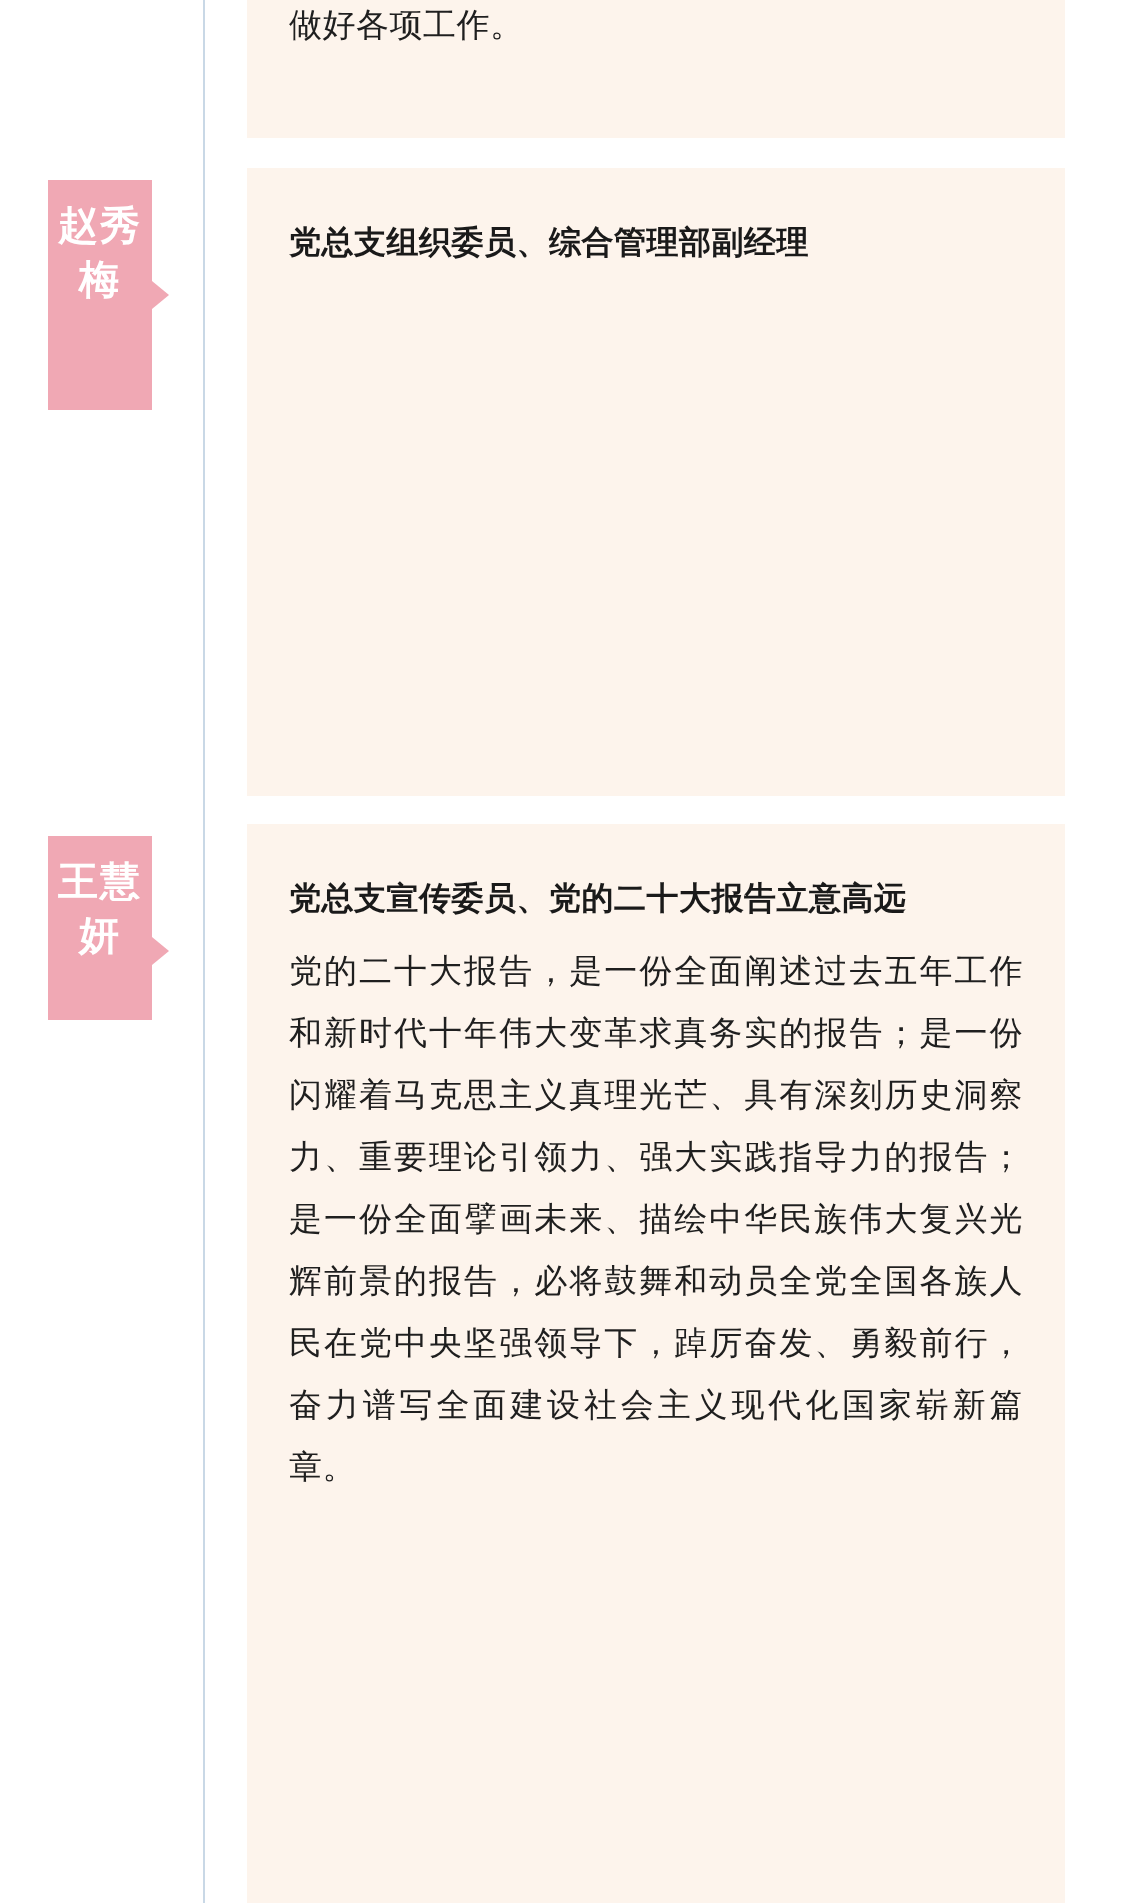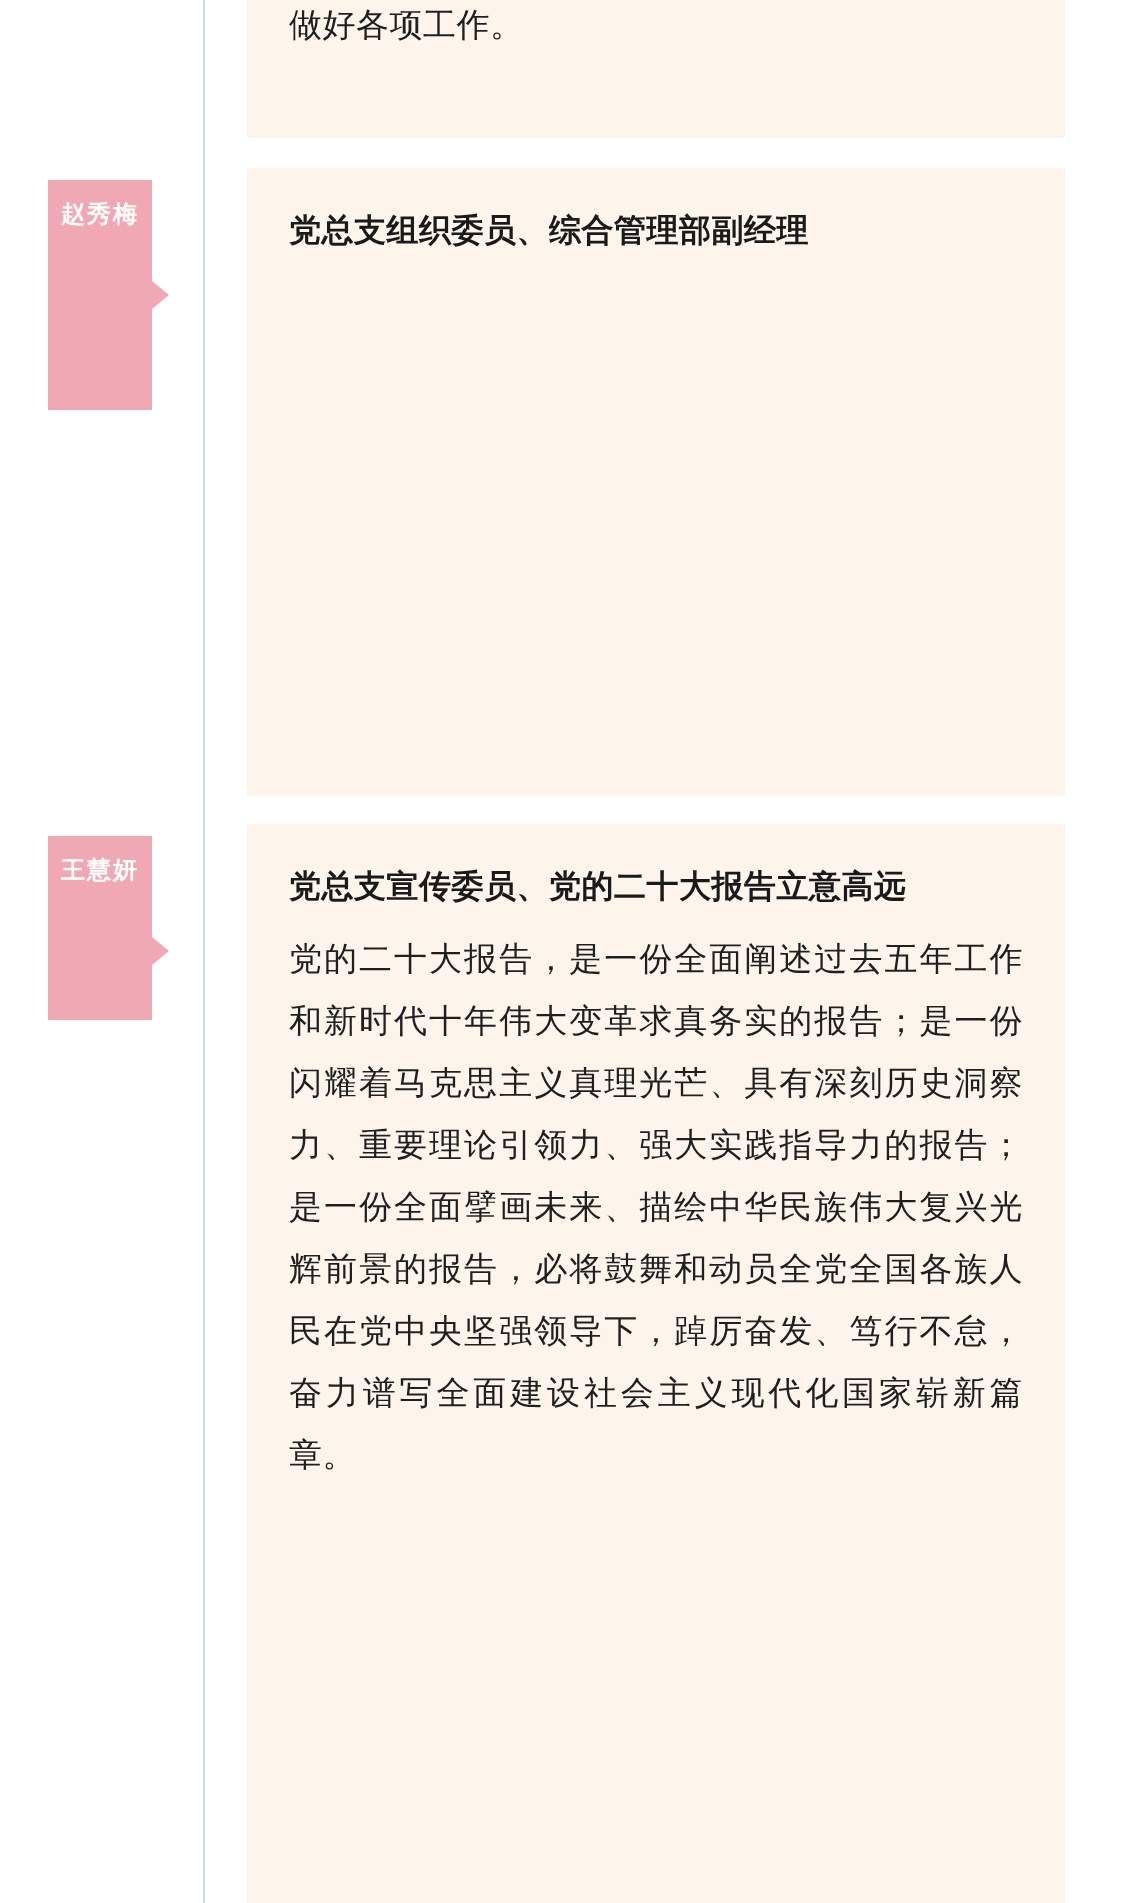--- a/index.html
+++ b/index.html
@@ -39,21 +39,21 @@
     position: relative;
     display: block;
     margin: 0;
   }
   
   .name-tag {
     position: absolute;
     width: 104px;
     background: #f0a8b4;
     color: #ffffff;
-    font-size: 24px;
+    font-size: 40px;
     font-weight: bold;
     line-height: 1.35;
     letter-spacing: 2px;
     text-align: center;
     padding: 18px 0 33px 0;
     box-sizing: border-box;
     z-index: 3;
   }
   .name-arrow {
     position: absolute;
@@ -73,21 +73,21 @@
     box-sizing: border-box;
     padding: 34px 42px 36px 42px;
     z-index: 2;
   }
   .card-title {
     font-size: 32px;
     font-weight: bold;
     color: #1a1a1a;
     line-height: 1.55;
     letter-spacing: 0.5px;
-    margin: 4px 0 16px 0;
+    margin: 16px 0 16px 0;
   }
   .card-body {
     font-size: 33px;
     color: #1f1f1f;
     line-height: 1.88;
     letter-spacing: 0.5px;
     margin: 0;
     text-align: justify;
     text-justify: inter-ideograph;
   }
@@ -131,18 +131,18 @@
       <div class="card card-1">
         <h3 class="card-title">党总支组织委员、综合管理部副经理</h3>
       </div>
     </div>
 
     <div class="entry">
       <div class="name-tag tag-2">王慧妍</div>
       <div class="name-arrow arrow-2"></div>
       <div class="card card-2">
         <h3 class="card-title">党总支宣传委员、党的二十大报告立意高远</h3>
-        <p class="card-body">党的二十大报告，是一份全面阐述过去五年工作和新时代十年伟大变革求真务实的报告；是一份闪耀着马克思主义真理光芒、具有深刻历史洞察力、重要理论引领力、强大实践指导力的报告；是一份全面擘画未来、描绘中华民族伟大复兴光辉前景的报告，必将鼓舞和动员全党全国各族人民在党中央坚强领导下，踔厉奋发、笃行不怠，奋力谱写全面建设社会主义现代化国家崭新篇章。</p>
+        <p class="card-body">党的二十大报告，是一份全面阐述过去五年工作和新时代十年伟大变革求真务实的报告；是一份闪耀着马克思主义真理光芒、具有深刻历史洞察力、重要理论引领力、强大实践指导力的报告；是一份全面擘画未来、描绘中华民族伟大复兴光辉前景的报告，必将鼓舞和动员全党全国各族人民在党中央坚强领导下，踔厉奋发、勇毅前行，奋力谱写全面建设社会主义现代化国家崭新篇章。</p>
       </div>
     </div>
 
   </div>
 </div>
 
 </body></html>

